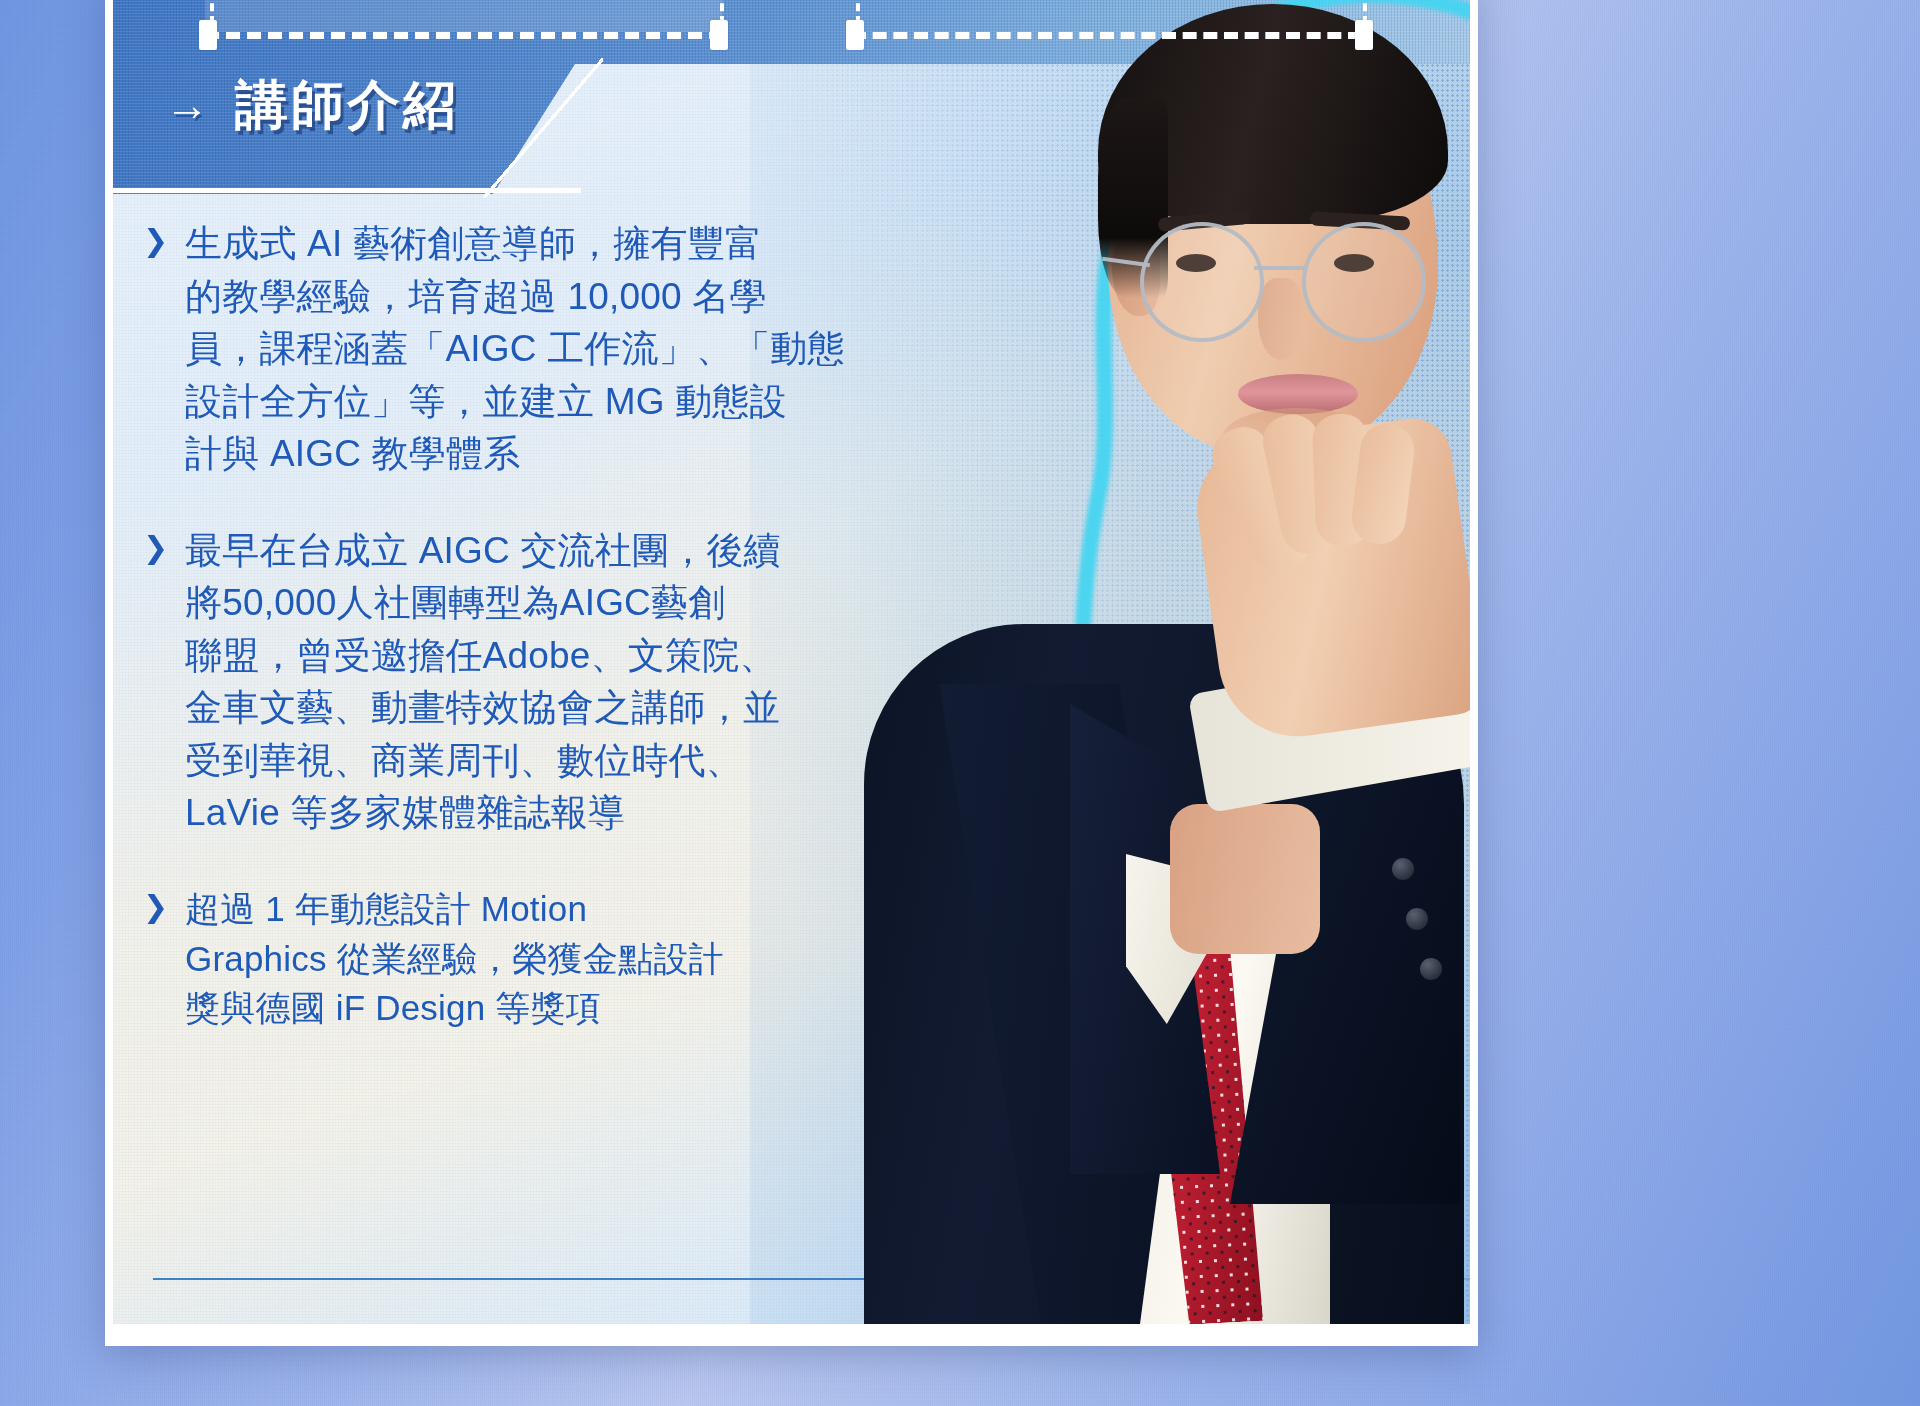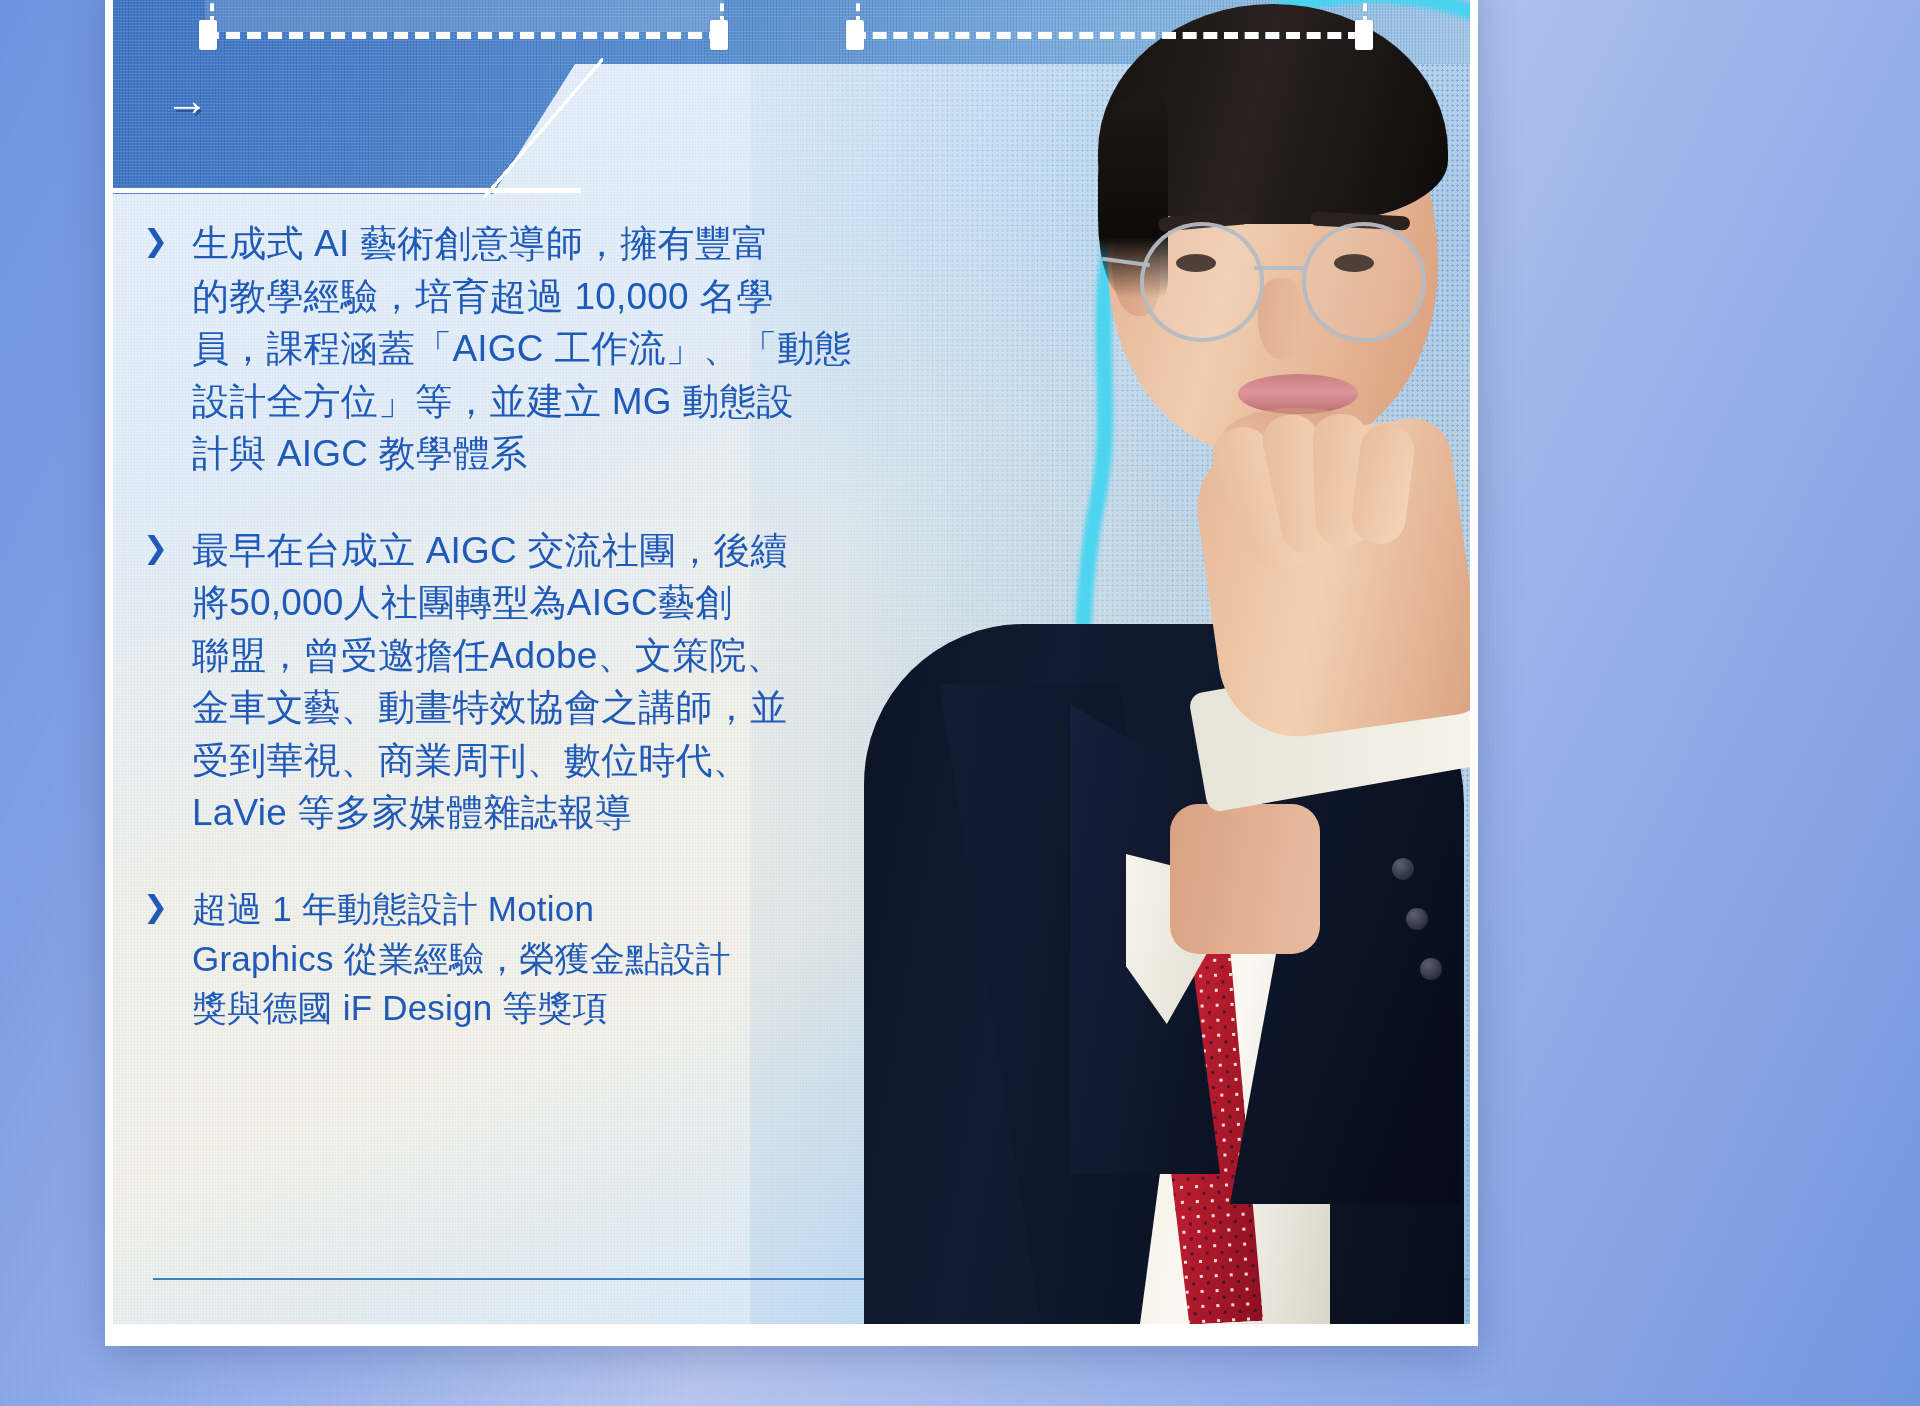--- a/index.html
+++ b/index.html
@@ -118,21 +118,21 @@
   .bullet{
     display:flex;align-items:flex-start;gap:16px;margin-bottom:44px;
   }
   .bullet:last-child{margin-bottom:0;}
   .marker{
     flex:0 0 auto;width:26px;font-size:30px;line-height:1.42;color:#1f5ab8;
     transform:translateY(2px);font-weight:700;
   }
   .btext{
     flex:1 1 auto;font-size:37px;line-height:1.42;font-weight:500;
-    color:#1f5ab8;letter-spacing:.2px;white-space:pre-line;margin-left:7px;
+    color:#1f5ab8;letter-spacing:.2px;white-space:pre-line;
   }
   #b3 .btext{font-size:35px;}
   #b3{margin-bottom:0;}
 
   
   #bottom-rule{
     position:absolute;left:40px;right:0;bottom:44px;height:2px;z-index:4;
     background:linear-gradient(90deg,#3f7fc6 0%,#3f7fc6 62%,rgba(63,127,198,.35) 100%);
   }
 
@@ -297,20 +297,21 @@
     <div id="slide-inner">
 
       <div id="halftone"></div>
 
       <div id="header"></div>
       <div id="header-diag"></div>
       <div id="header-underline"></div>
 
       <div id="title-row">
         <span id="title-arrow">→</span>
+        <span id="title-text">講師介紹</span>
       </div>
 
       <div id="body">
 
         <div class="bullet" id="b1">
           <span class="marker">❯</span>
           <span class="btext">生成式 AI 藝術創意導師，擁有豐富
 的教學經驗，培育超過 10,000 名學
 員，課程涵蓋「AIGC 工作流」、「動態
 設計全方位」等，並建立 MG 動態設

